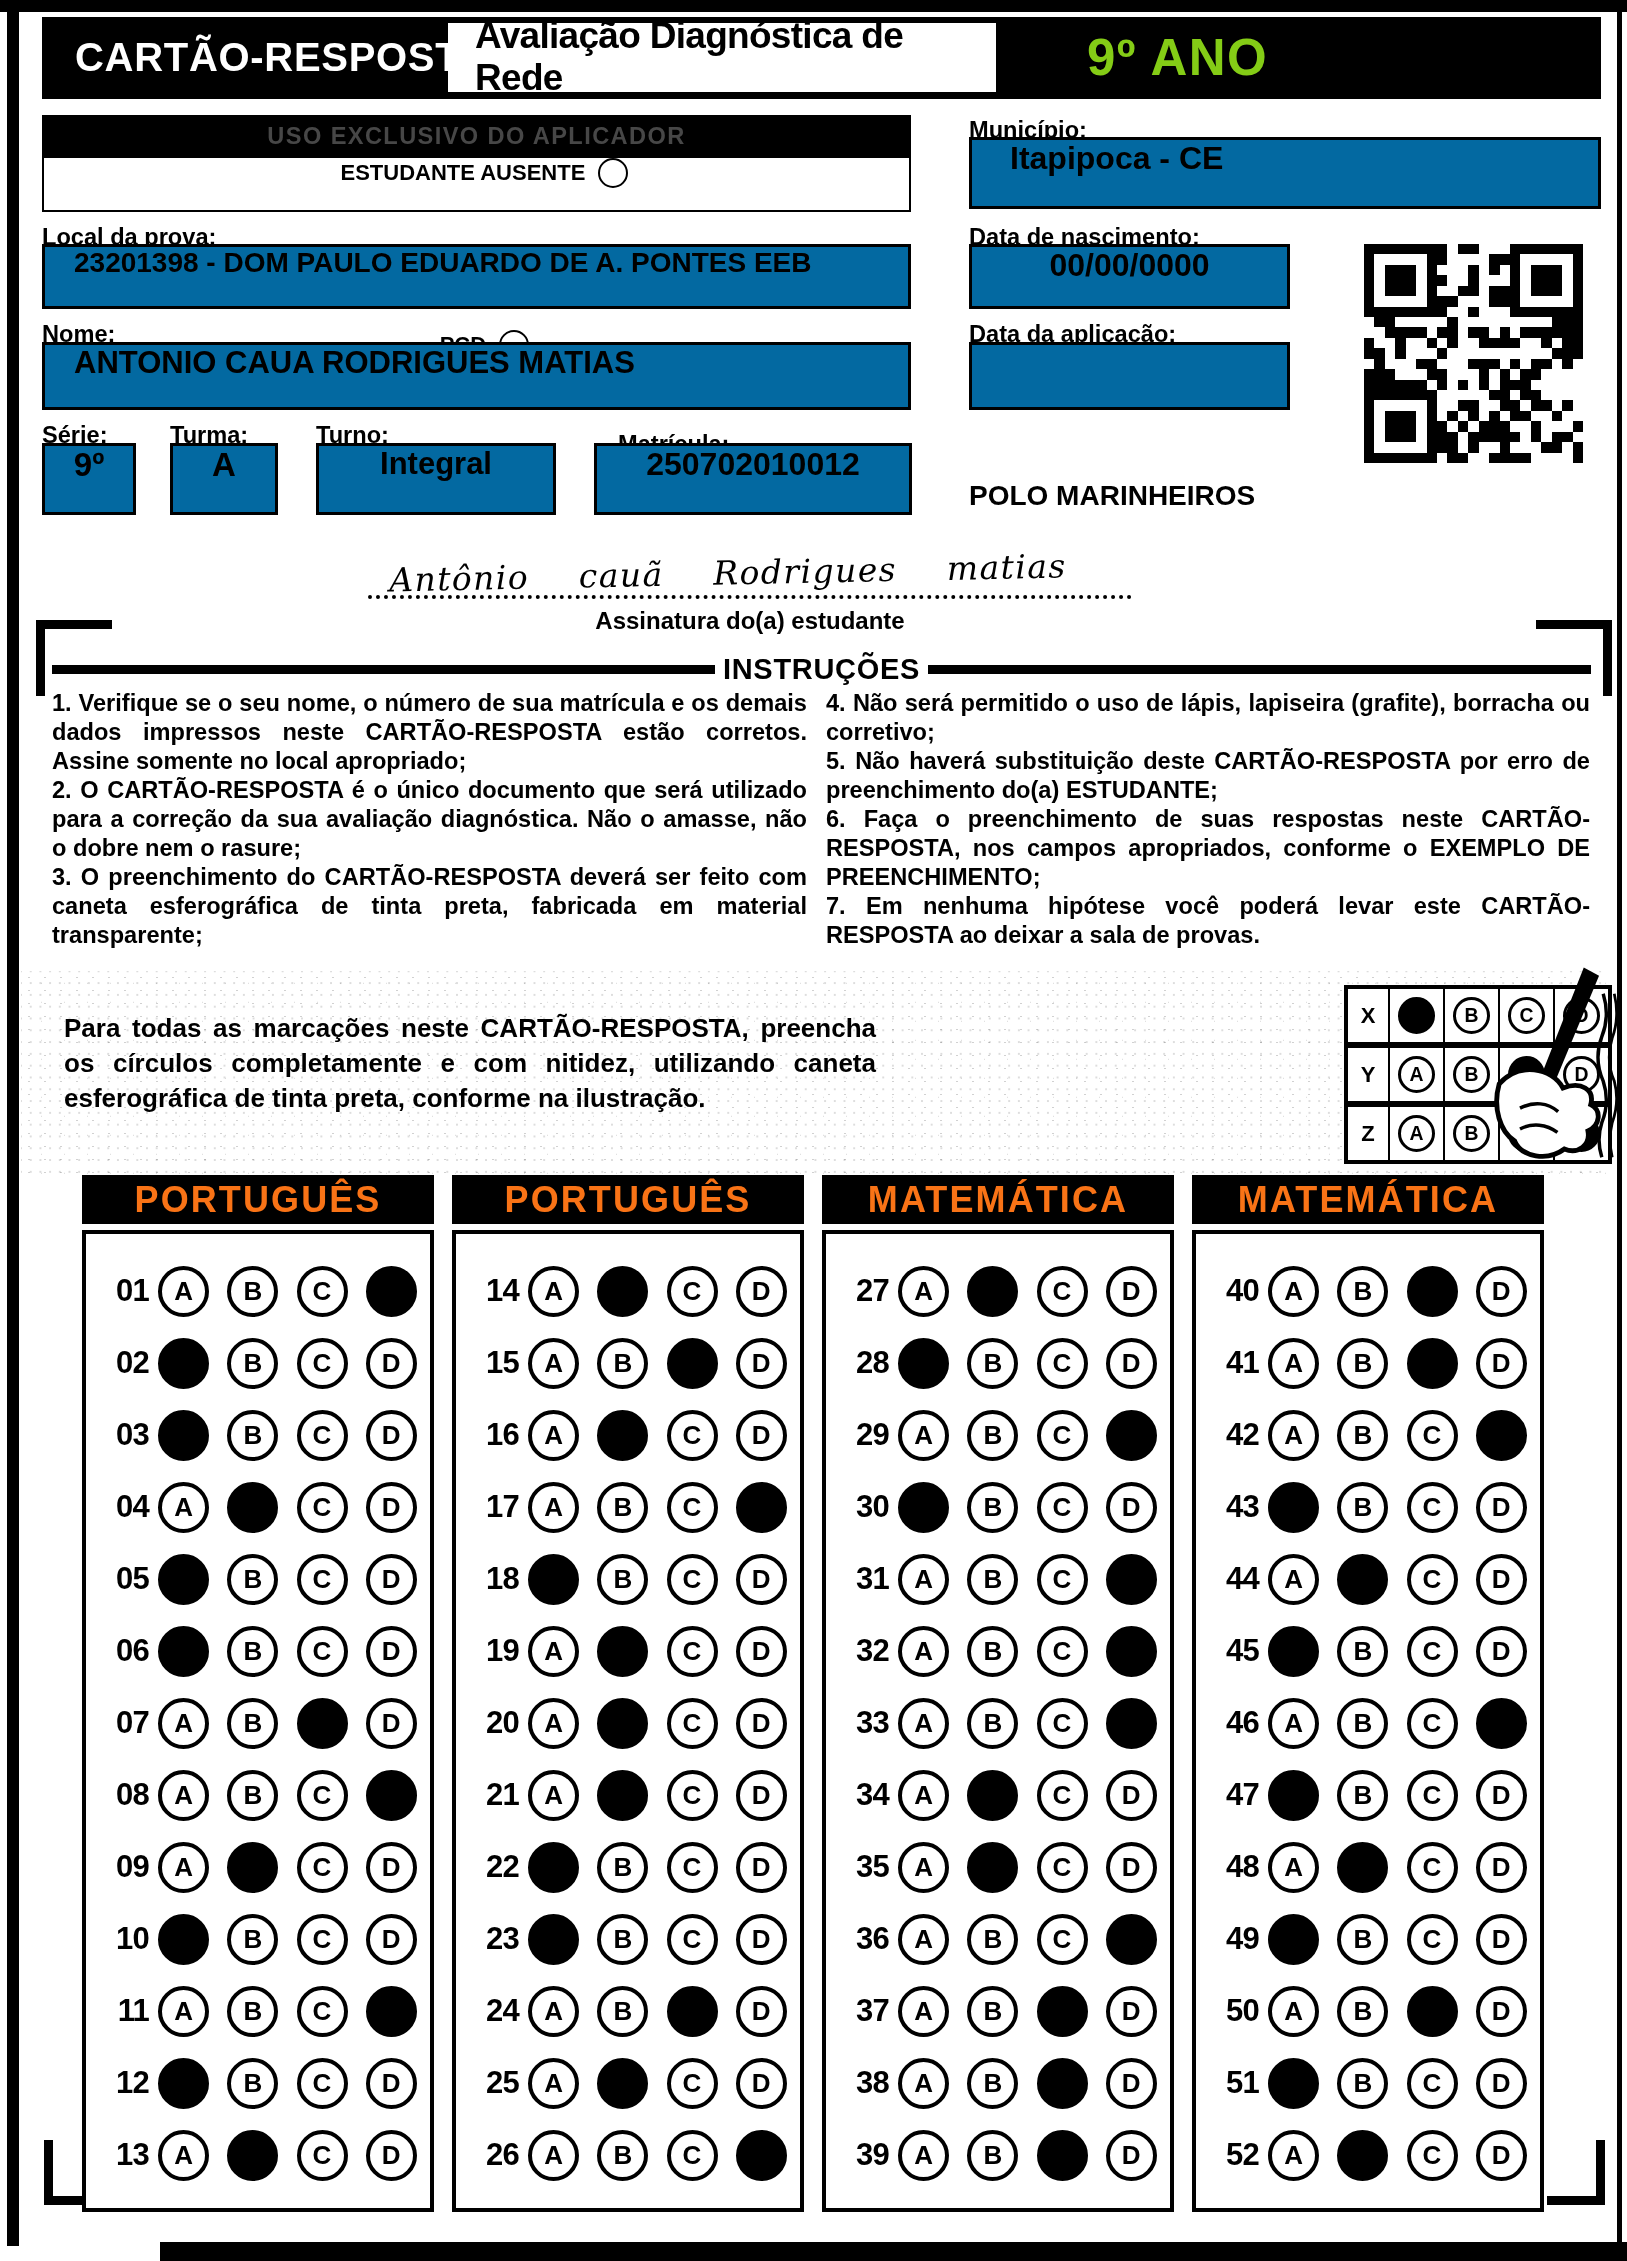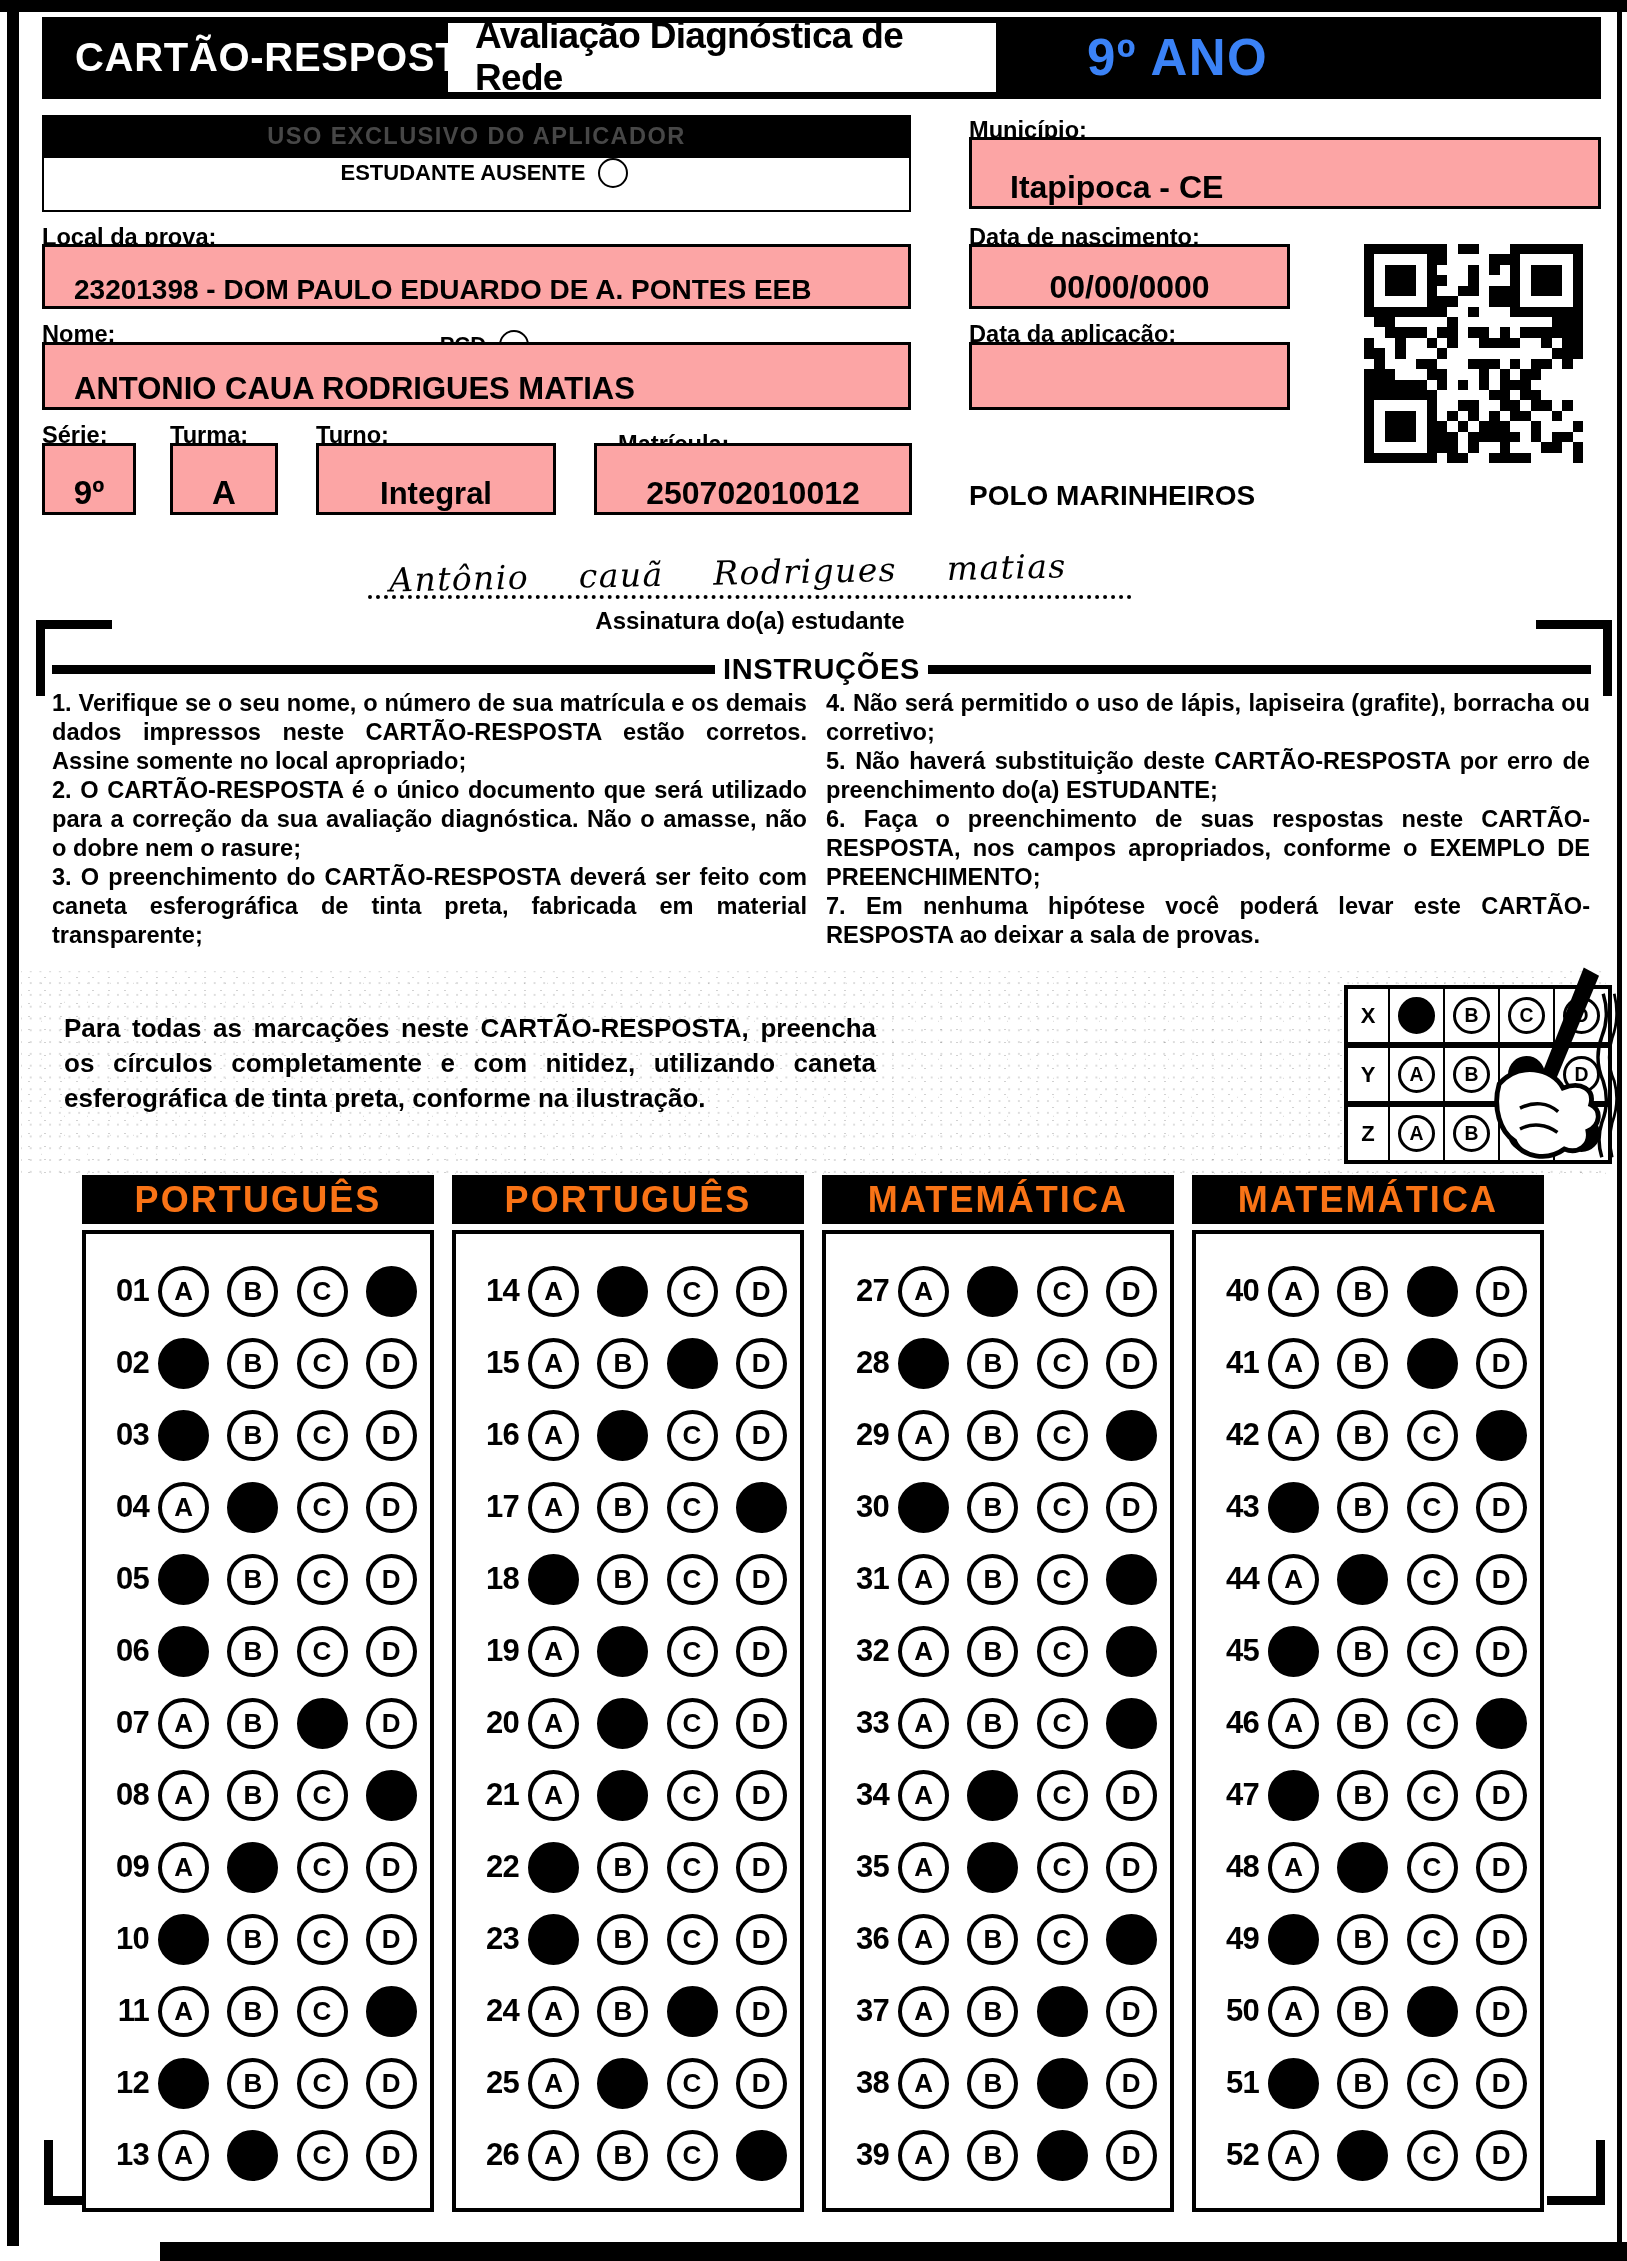--- a/index.html
+++ b/index.html
@@ -11,32 +11,32 @@
   .border-right{position:absolute;left:1617px;top:0;width:4.9px;height:2246px;background:#000;}
   .border-bottom{position:absolute;left:160px;top:2242px;width:1468px;height:19.4px;background:#000;}
   
   .header-bar{position:absolute;left:42px;top:16.7px;width:1559px;height:82px;background:#000;}
   .card-title{position:absolute;left:33px;top:0;height:82px;display:flex;align-items:center;
               color:#fff;font-size:40px;font-weight:bold;letter-spacing:0.7px;}
   .exam-title-box{position:absolute;left:406px;top:6.2px;width:548px;height:69px;background:#fff;
               display:flex;align-items:center;justify-content:center;}
   .exam-title{font-size:37px;font-weight:bold;letter-spacing:-0.7px;margin-left:27px;}
   .grade{position:absolute;left:1045px;top:0;height:82px;display:flex;align-items:center;
-         color:#3b82f6;font-size:51px;font-weight:bold;letter-spacing:1.4px;}
+         color:#84cc16;font-size:51px;font-weight:bold;letter-spacing:1.4px;}
   
   .applicator-head{position:absolute;left:42px;top:115px;width:869px;height:43px;background:#000;
       display:flex;align-items:center;justify-content:center;color:#474747;font-size:23.6px;font-weight:bold;letter-spacing:1.4px;}
   .applicator-body{position:absolute;left:42px;top:158px;width:869px;height:54px;background:#fff;
       border:2.8px solid #000;border-top:none;box-sizing:border-box;display:flex;align-items:center;gap:56px;padding-left:15.3px;flex-direction:column;}
   .app-option{display:flex;align-items:center;gap:12.5px;font-size:22px;font-weight:bold;}
   .app-circle{width:26px;height:26px;border:2.8px solid #000;border-radius:50%;background:#fff;}
   
   .field-label{position:absolute;font-size:23.6px;font-weight:bold;}
-  .field-box{position:absolute;border:3.5px solid #000;box-sizing:border-box;background:#fca5a5;
-             display:flex;align-items:flex-end;font-weight:bold;}
+  .field-box{position:absolute;border:3.5px solid #000;box-sizing:border-box;background:#0369a1;
+             display:flex;align-items:flex-start;font-weight:bold;}
   .lbl-municipio{left:969px;top:117px;}
   .box-municipio{left:969px;top:137px;width:632px;height:72px;font-size:32px;padding-left:38px;}
   .lbl-local{left:42px;top:224px;}
   .box-local{left:42px;top:244px;width:869px;height:65px;font-size:28px;padding-left:29px;}
   .lbl-nascimento{left:969px;top:224px;}
   .box-nascimento{left:969px;top:244px;width:321px;height:65px;font-size:32px;justify-content:center;}
   .lbl-nome{left:42px;top:321px;}
   .box-nome{left:42px;top:342px;width:869px;height:68px;font-size:31px;padding-left:29px;}
   .lbl-aplicacao{left:969px;top:321px;}
   .box-aplicacao{left:969px;top:342px;width:321px;height:68px;font-size:31px;padding-left:21px;}

